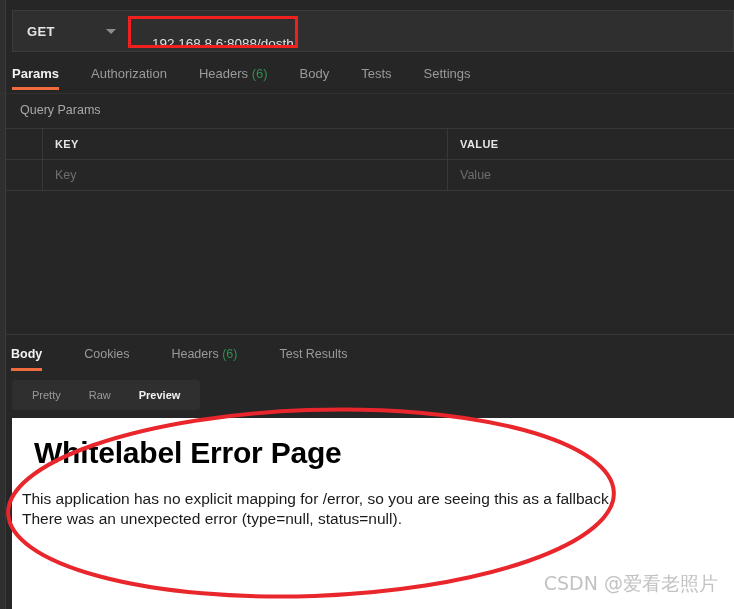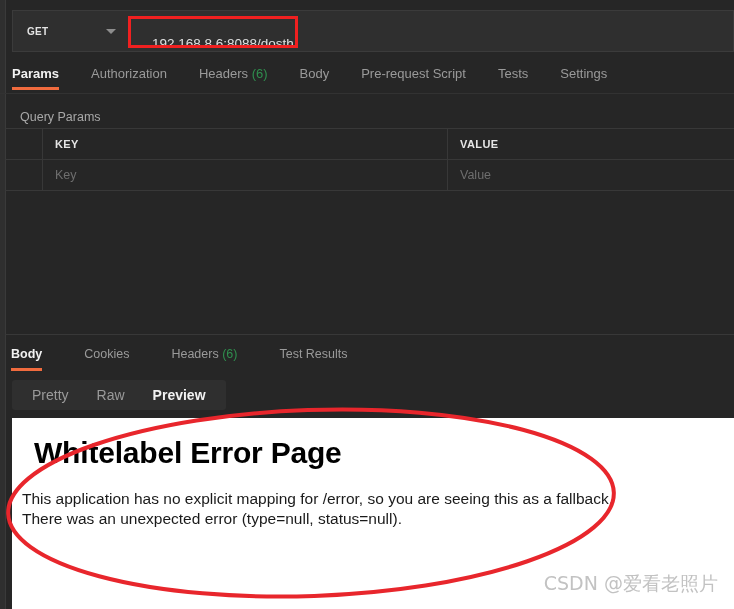--- a/index.html
+++ b/index.html
@@ -37,21 +37,21 @@
     width: 116px; height: 42px;
     background: #2f2f2f;
     border: 1px solid #3b3b3b;
     border-right: none;
     box-sizing: border-box;
     display: flex;
     align-items: center;
   }
   .method-label {
     margin-left: 14px;
-    font-size: 10px;
+    font-size: 13px;
     font-weight: bold;
     color: #e4e4e4;
     letter-spacing: .3px;
   }
   .method-caret {
     position: absolute;
     right: 12px; top: 18px;
     width: 0; height: 0;
     border-left: 5px solid transparent;
     border-right: 5px solid transparent;
@@ -111,21 +111,21 @@
     position: absolute;
     left: 0; bottom: -1px;
     width: 100%; height: 3px;
     background: #f06b3e;
   }
   .count-green { color: #2f8f4e; }
 
   
   .qp-title {
     position: absolute;
-    left: 20px; top: 110px;
+    left: 20px; top: 103px;
     font-size: 12.5px;
     color: #a8a8a8;
   }
   .params-table {
     position: absolute;
     left: 5px; top: 128px;
     width: 729px;
     border-top: 1px solid #383838;
     border-bottom: 1px solid #383838;
   }
@@ -189,21 +189,21 @@
     position: absolute;
     left: 12px; top: 380px;
     height: 30px;
     background: #2f2f2f;
     border-radius: 3px;
     display: flex;
     align-items: center;
     padding: 0 6px;
   }
   .vt-item {
-    font-size: 14px;
+    font-size: 11px;
     color: #9a9a9a;
     padding: 0 14px;
     line-height: 30px;
   }
   .vt-item.active {
     color: #f2f2f2;
     font-weight: bold;
   }
 
   
@@ -270,23 +270,20 @@
   </div>
   <div class="tab">
     <span>Authorization</span>
   </div>
   <div class="tab">
     <span>Headers</span>
     <span class="count-green">(6)</span>
   </div>
   <div class="tab">
     <span>Body</span>
-  </div>
-  <div class="tab">
-    <span>Pre-request Script</span>
   </div>
   <div class="tab">
     <span>Tests</span>
   </div>
   <div class="tab">
     <span>Settings</span>
   </div>
 </div>
 
 <div class="qp-title">Query Params</div>

